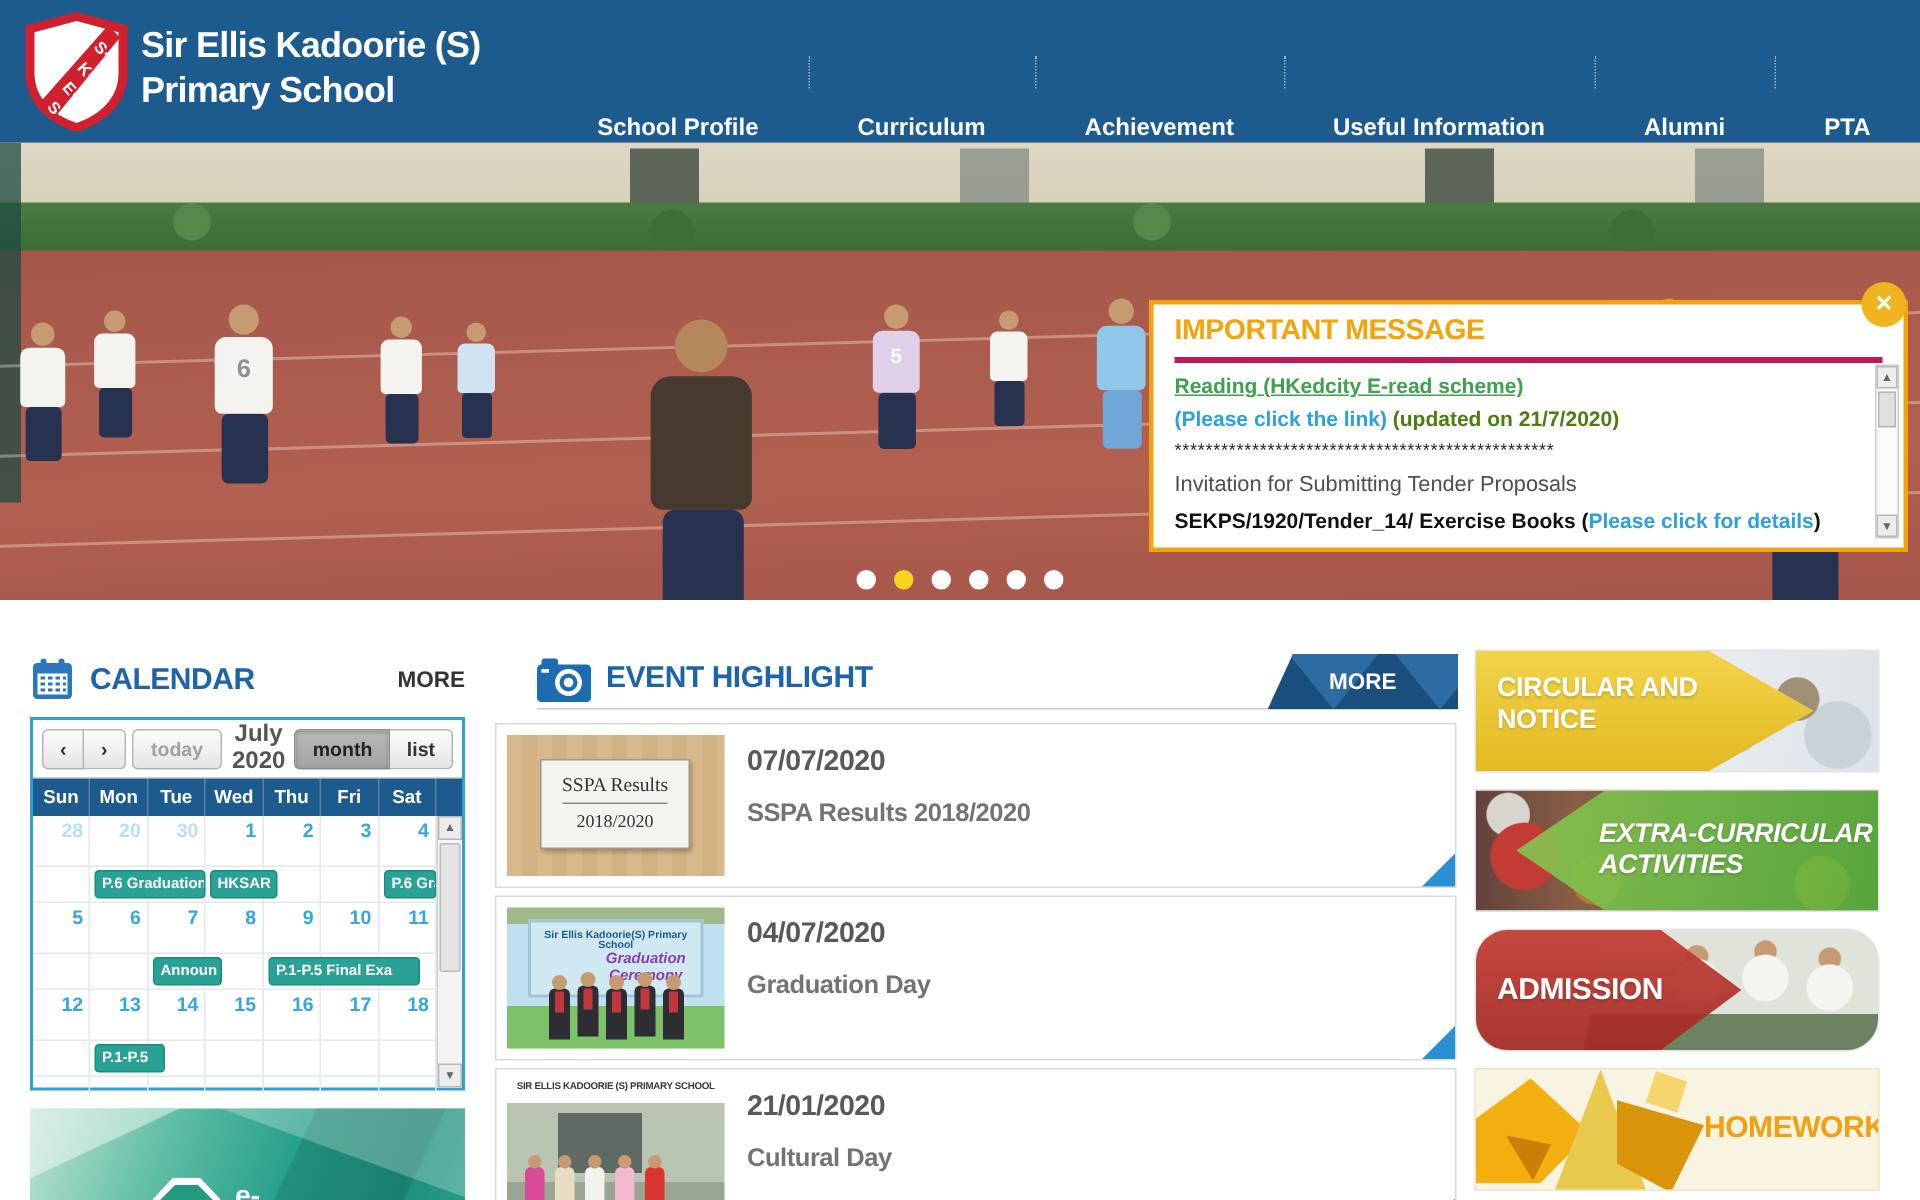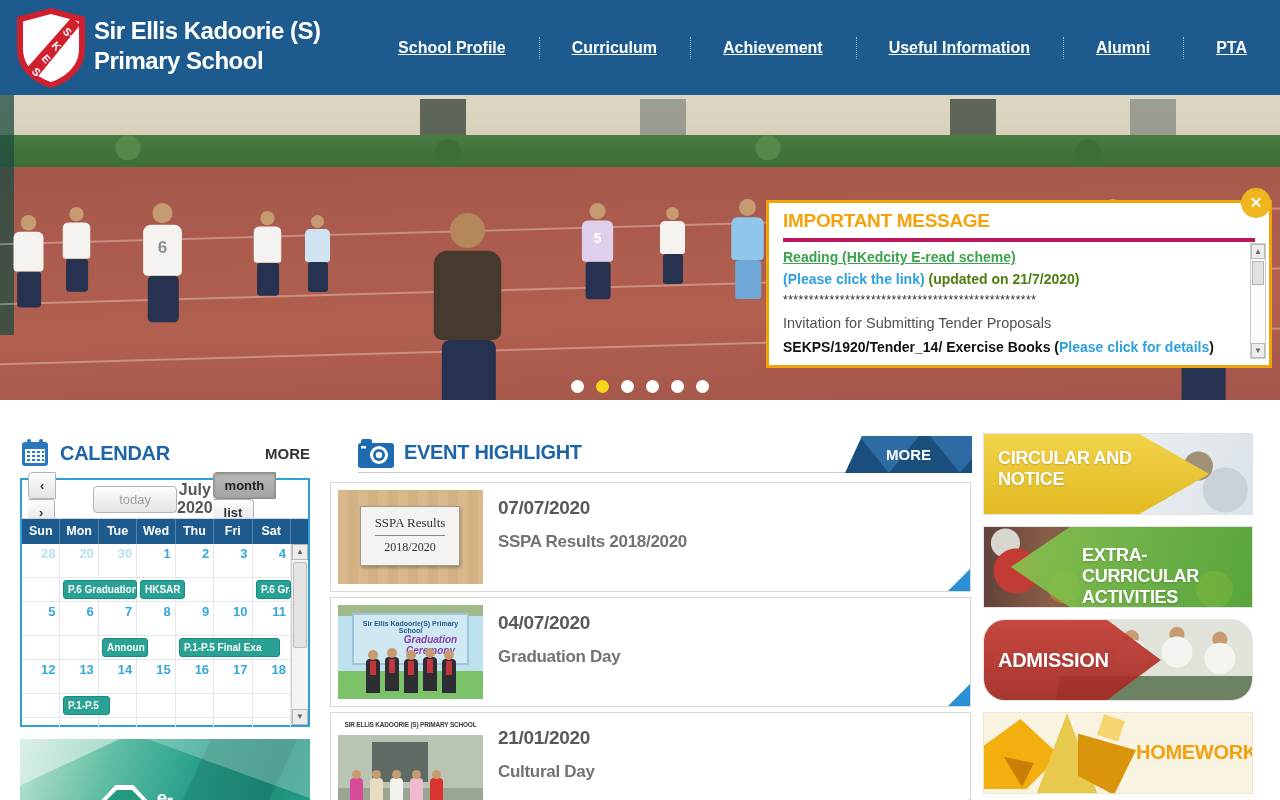--- a/index.html
+++ b/index.html
@@ -7,22 +7,22 @@
               font-family:"Liberation Sans", sans-serif; }
   .page { position:relative; width:1280px; height:800px; }
 
   
   .hdr { position:absolute; left:0; top:0; width:1280px; height:95px; background:#1d5a8e; z-index:10; }
   .logo { position:absolute; left:14px; top:7px; width:74px; height:82px; }
   .school-name { position:absolute; left:94px; top:16px; color:#fff; font-weight:bold;
                  font-size:24px; letter-spacing:-0.5px; line-height:30px; }
   .nav { position:absolute; right:0; top:0; height:95px; }
   .nav ul { list-style:none; display:flex; height:95px; }
-  .nav li { position:relative; display:flex; align-items:center; padding:0 33px;
-            color:#fff; font-weight:bold; font-size:16px; cursor:pointer;text-decoration:underline; }
+  .nav li { position:relative; display:flex; align-items:flex-end; padding:0 33px;
+            color:#fff; font-weight:bold; font-size:16px; cursor:pointer; }
   .nav li + li::before { content:''; position:absolute; left:0; top:37px; height:22px;
                          border-left:1px dotted rgba(255,255,255,.55); }
 
   
   .hero { position:absolute; left:0; top:95px; width:1280px; height:305px; overflow:hidden;
           background:linear-gradient(178deg,#9c5044 0%,#a85a4d 35%,#b2604f 70%,#a3564a 100%); }
   .hero-wall { position:absolute; left:0; top:0; width:1280px; height:46px;
                background:linear-gradient(#ded7c3,#d6cfba);
                box-shadow:inset 0 -3px 0 rgba(0,0,0,.08); }
   .hero-door { position:absolute; top:4px; width:46px; height:40px; background:#3e4a40; opacity:.8; }
@@ -81,21 +81,21 @@
   .sec-title { color:#1d64a8; font-size:20px; font-weight:bold; letter-spacing:-0.3px; margin-left:10px; }
   .more-link { margin-left:auto; color:#333; font-size:15px; font-weight:bold; cursor:pointer; }
 
   
   .cal { margin-top:5px; width:290px; height:249px; border:2px solid #2ea0d5; background:#fff; position:relative; }
   .cal-toolbar { display:flex; align-items:center; height:38px; padding:0 6px; }
   .tb-btn { height:27px; border:1px solid #b4b4b4; background:linear-gradient(#fdfdfd,#e4e4e4);
             font-family:inherit; font-size:13px; font-weight:bold; color:#333; padding:0 11px; cursor:pointer; }
   .pair .tb-btn:first-child { border-radius:4px 0 0 4px; }
   .pair .tb-btn:last-child  { border-radius:0 4px 4px 0; border-left:none; }
-  .tb-btn.today { border-radius:4px; color:#a0a0a0; margin-left:18px; padding:0 25px; font-weight:normal; }
+  .tb-btn.today { border-radius:4px; color:#a0a0a0; margin-left:4px; padding:0 12px; font-weight:bold; }
   .cal-title { flex:1; text-align:center; color:#555; font-size:16px; font-weight:bold; }
   .tb-btn.on { background:linear-gradient(#b9b9b9,#a3a3a3); border-color:#8d8d8d; color:#222;
                box-shadow:inset 0 1px 3px rgba(0,0,0,.25); }
   .cal-grid { position:relative; height:207px; border-top:1px solid #cfd8de; }
   .cal-dayhead { display:flex; height:25px; background:#1d5a8e; }
   .cal-dayhead span { flex:1; color:#fff; font-size:12.5px; font-weight:bold; text-align:center; line-height:25px;
                       border-right:1px solid rgba(255,255,255,.25); }
   .cal-dayhead .stub { flex:0 0 17px; border-right:none; }
   .cal-row { display:flex; margin-right:17px; border-bottom:1px solid #e2e8ec; position:relative; }
   .cal-row.dates  { height:34px; }
@@ -185,21 +185,21 @@
          clip-path:polygon(0 0,58% 0,84% 50%,58% 100%,0 100%); }
   .qb1 .txt { left:14px; top:14px; }
   .qb2 { background:linear-gradient(90deg,#62423c,#8a5f46 25%,#55555f 55%,#3c3f4a); }
   .qb2::before { content:''; position:absolute; inset:0;
          background:radial-gradient(circle at 12% 55%, #c23b34 0 22px, transparent 23px),
                     radial-gradient(circle at 8% 20%, #d8d4ce 0 14px, transparent 15px),
                     radial-gradient(circle at 30% 75%, #b07a3c 0 16px, transparent 17px),
                     radial-gradient(circle at 86% 78%, #c8893e 0 18px, transparent 19px); }
   .qb2::after { content:''; position:absolute; inset:0; background:linear-gradient(110deg,#8bcb52,#5cb23a);
          opacity:.88; clip-path:polygon(100% 0,32% 0,10% 50%,32% 100%,100% 100%); }
-  .qb2 .txt { left:98px; top:18px; }
+  .qb2 .txt { left:82px; top:18px;font-style:italic; }
   .qb3 { background:linear-gradient(#dfe3da 0 70%,#6d8260 70% 100%);border-radius:22px; }
   .qb3::before { content:''; position:absolute; inset:0;
          background:radial-gradient(circle at 55% 45%, #f4f4f0 0 16px, transparent 17px),
                     radial-gradient(circle at 72% 40%, #f4f4f0 0 15px, transparent 16px),
                     radial-gradient(circle at 88% 48%, #f4f4f0 0 15px, transparent 16px),
                     radial-gradient(circle at 55% 22%, #c79b72 0 7px, transparent 8px),
                     radial-gradient(circle at 72% 18%, #c79b72 0 7px, transparent 8px),
                     radial-gradient(circle at 88% 24%, #c79b72 0 7px, transparent 8px),
                     linear-gradient(100deg,#e8e2d2 0 30%, transparent 31%); }
   .qb3::after { content:''; position:absolute; inset:0; background:linear-gradient(#c23a32,#a32823);

